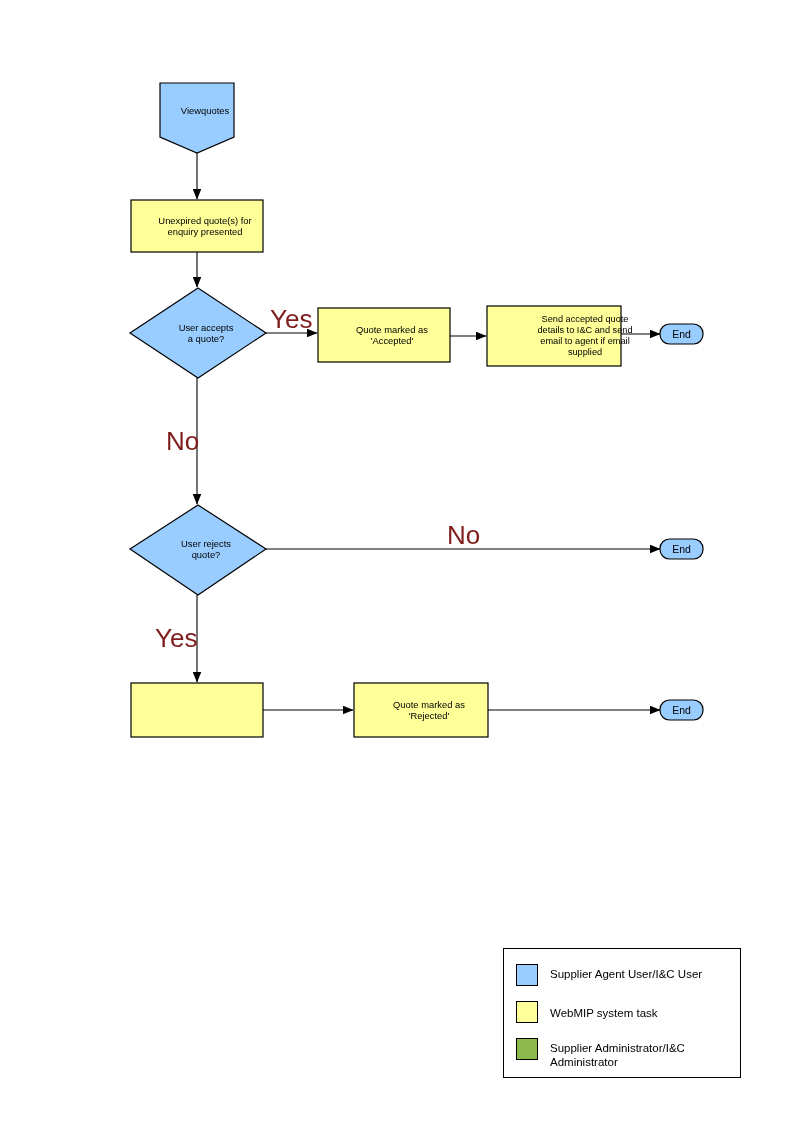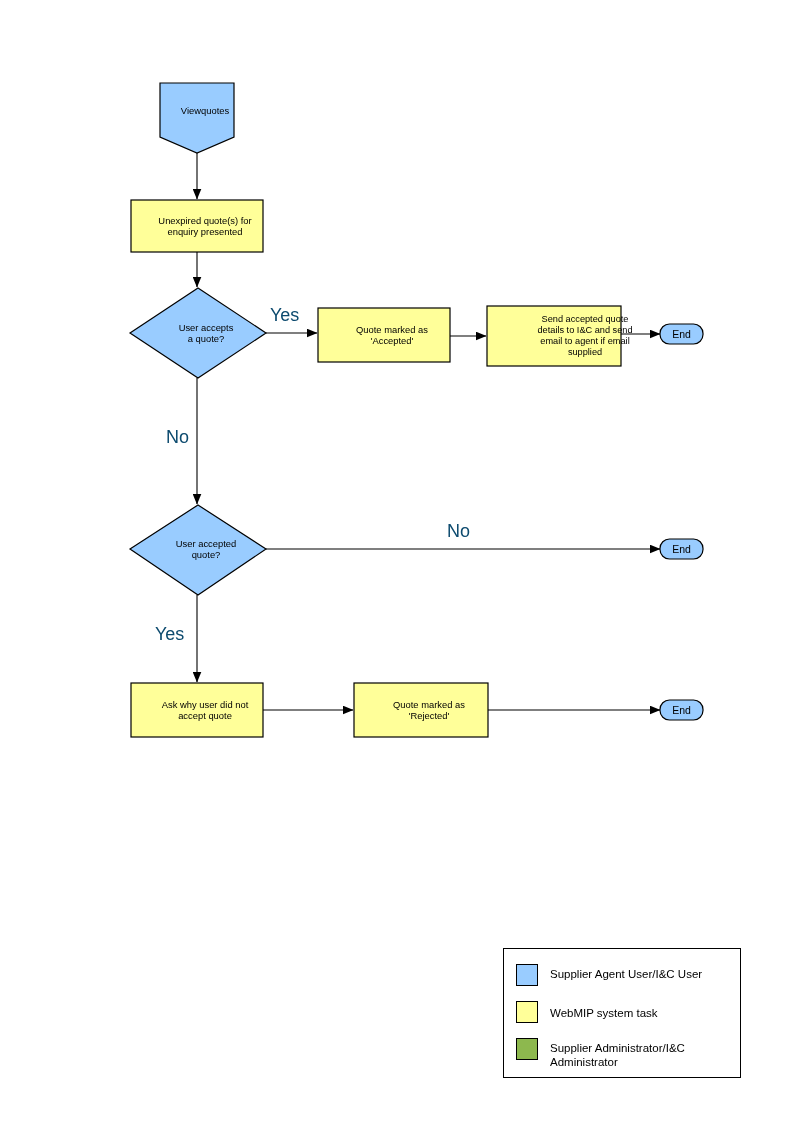--- a/index.html
+++ b/index.html
@@ -37,22 +37,22 @@
     white-space: pre-line;
     display: flex;
     align-items: center;
     justify-content: center;
   }
   .node-label.sz-9 { font-size: 9.4px; padding-left: 8px; }
   .node-label.sz-9b { font-size: 9.2px; margin-left: 31px; }
   .node-label.sz-end { font-size: 10.5px; text-align: right; }
   .edge-label {
     position: absolute;
-    color: #0c4a6e;
-    font-size: 18px;
+    color: #7f1d1d;
+    font-size: 26px;
     line-height: 1;
     pointer-events: none;
   }
   
   #legend-box {
     position: absolute;
     left: 503px;
     top: 948px;
     width: 238px;
     height: 130px;
@@ -151,27 +151,25 @@
   <div class="node-label sz-9" style="left:318px; top:308px; width:132px; height:54px;">Quote  marked as
 'Accepted'</div>
 
   <div class="node-label sz-9b" style="left:487px; top:306px; width:134px; height:60px;">Send accepted quote
 details to I&amp;C and send
 email to agent if email
 supplied</div>
 
   <div class="node-label sz-end" style="left:660px; top:324px; width:43px; height:20px;">End</div>
 
-  <div class="node-label sz-9" style="left:144px; top:525px; width:108px; height:48px;">User accepted
+  <div class="node-label sz-9" style="left:144px; top:525px; width:108px; height:48px;">User rejects
 quote?</div>
 
   <div class="node-label sz-end" style="left:660px; top:539px; width:43px; height:20px;">End</div>
 
-  <div class="node-label sz-9" style="left:131px; top:683px; width:132px; height:54px;">Ask why user did not
-accept quote</div>
 
   <div class="node-label sz-9" style="left:354px; top:683px; width:134px; height:54px;">Quote  marked as
 'Rejected'</div>
 
   <div class="node-label sz-end" style="left:660px; top:700px; width:43px; height:20px;">End</div>
 
   <div class="edge-label" style="left:270px; top:306px;">Yes</div>
 
   <div class="edge-label" style="left:166px; top:428px;">No</div>
 

